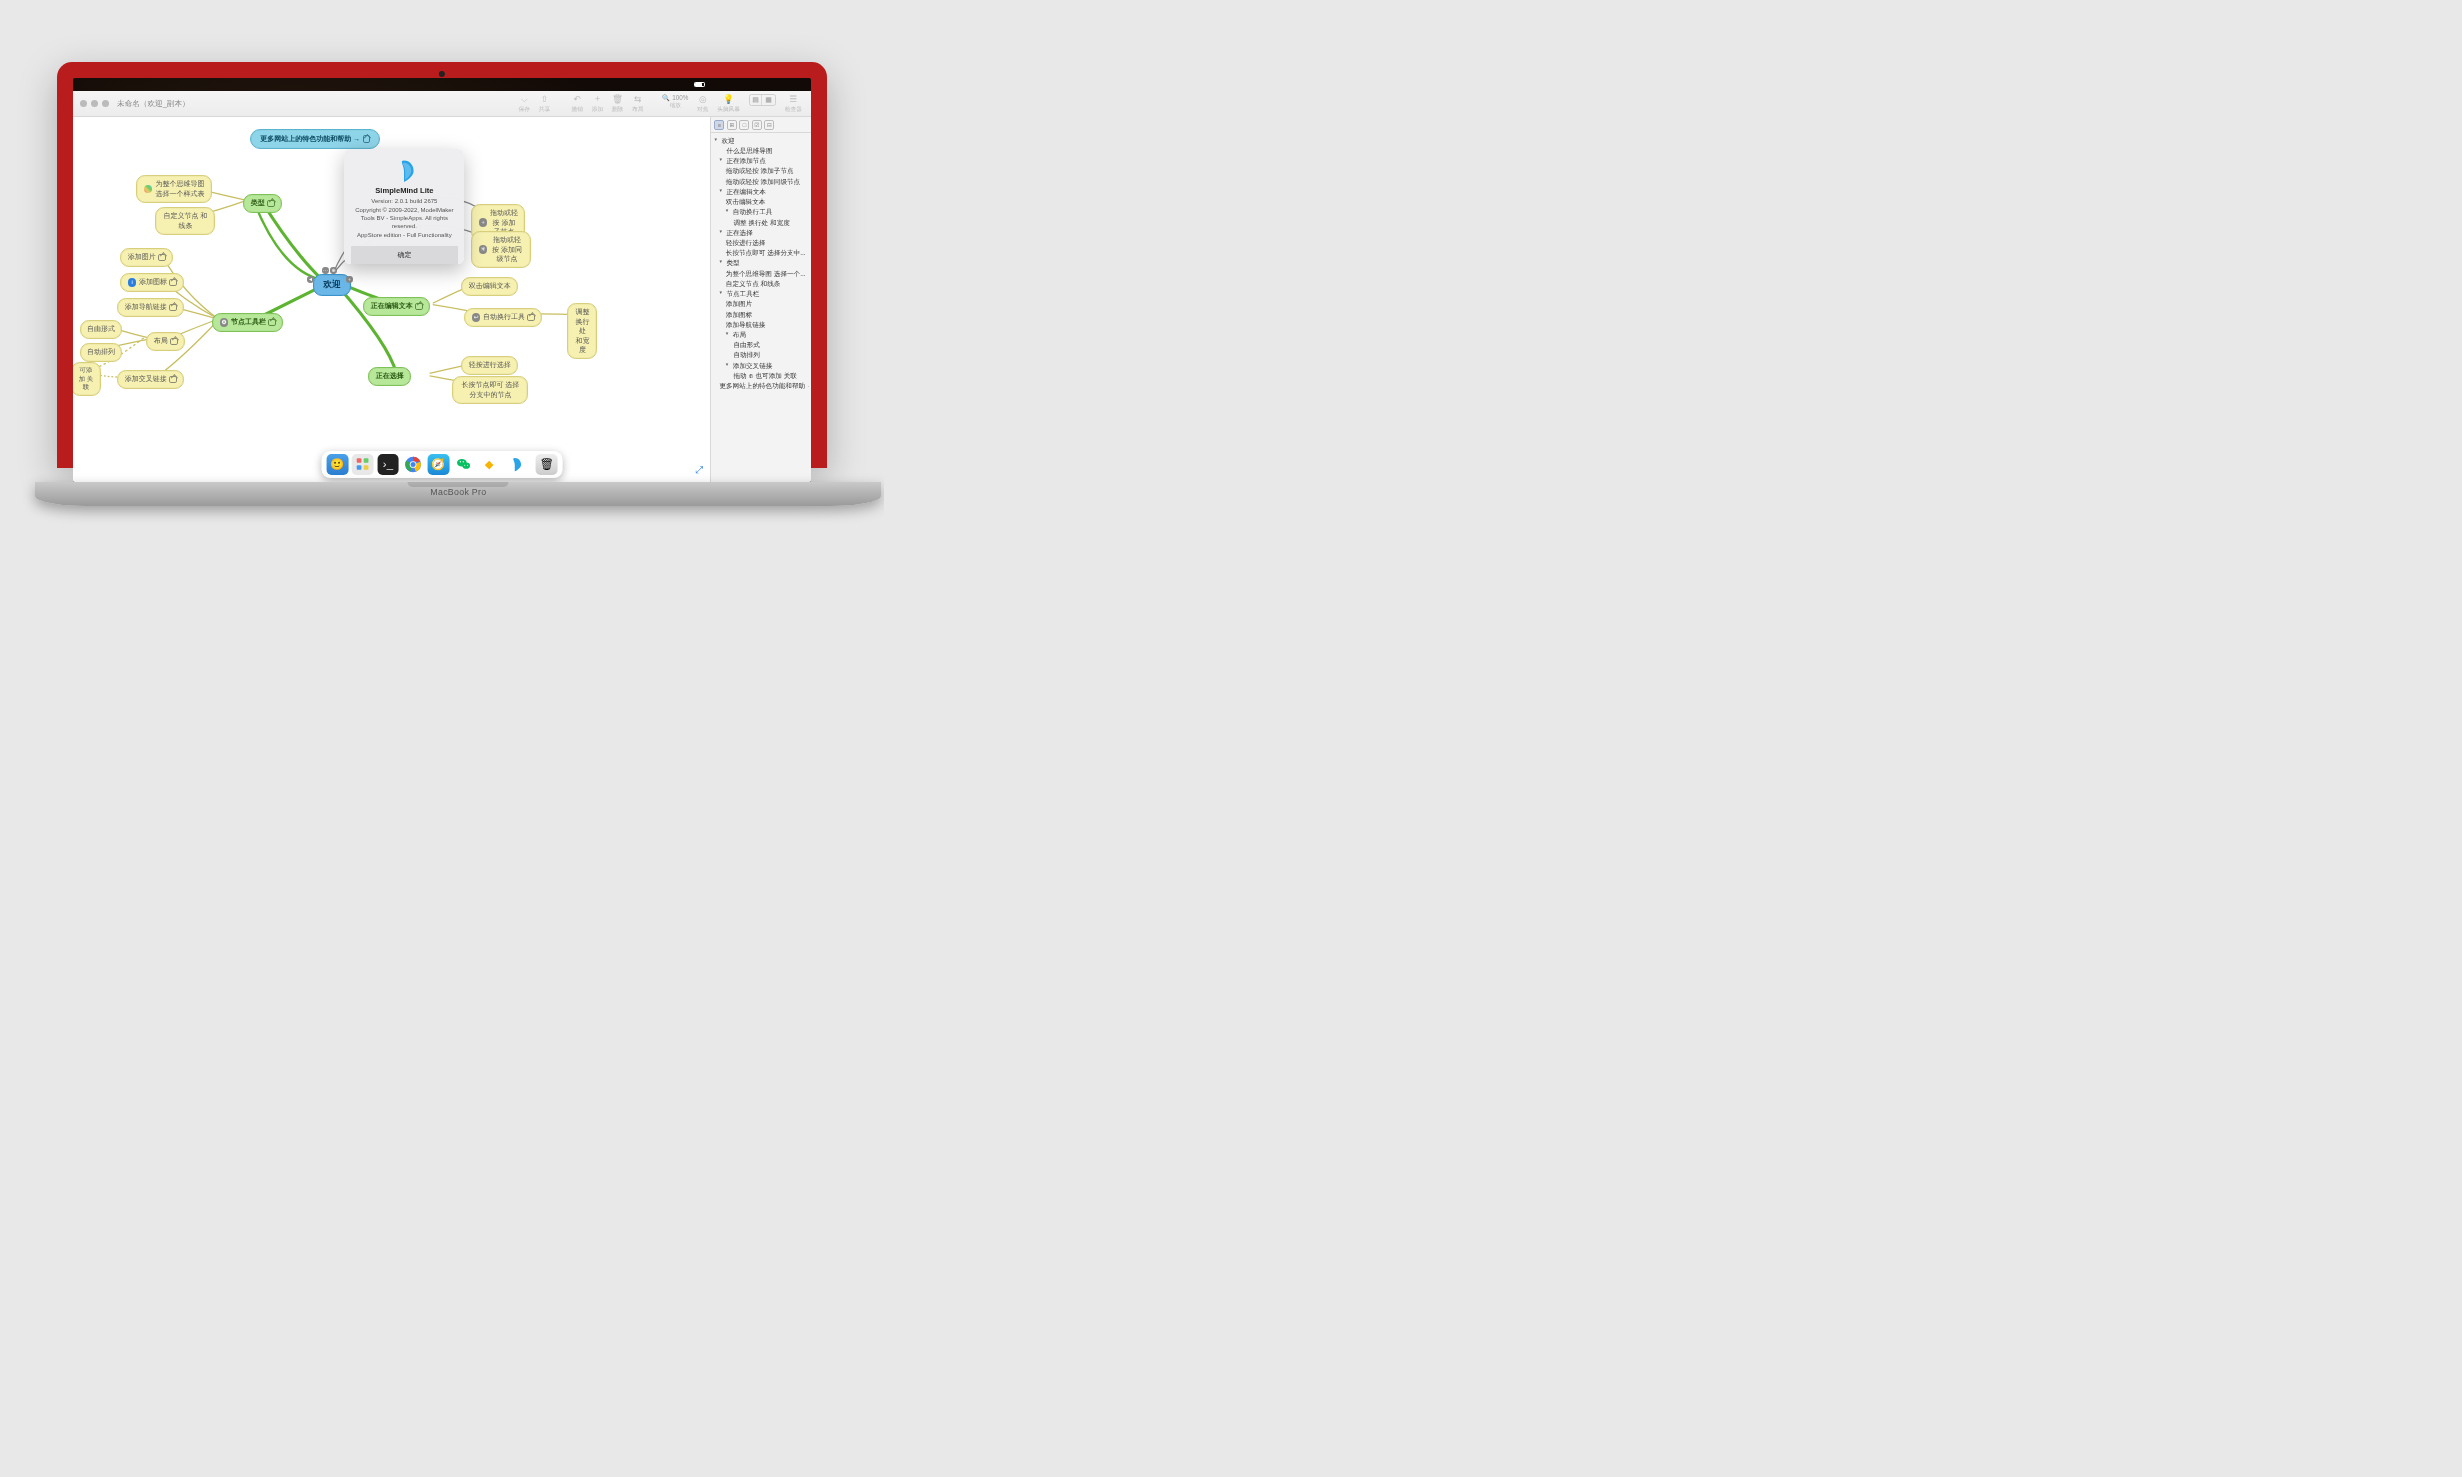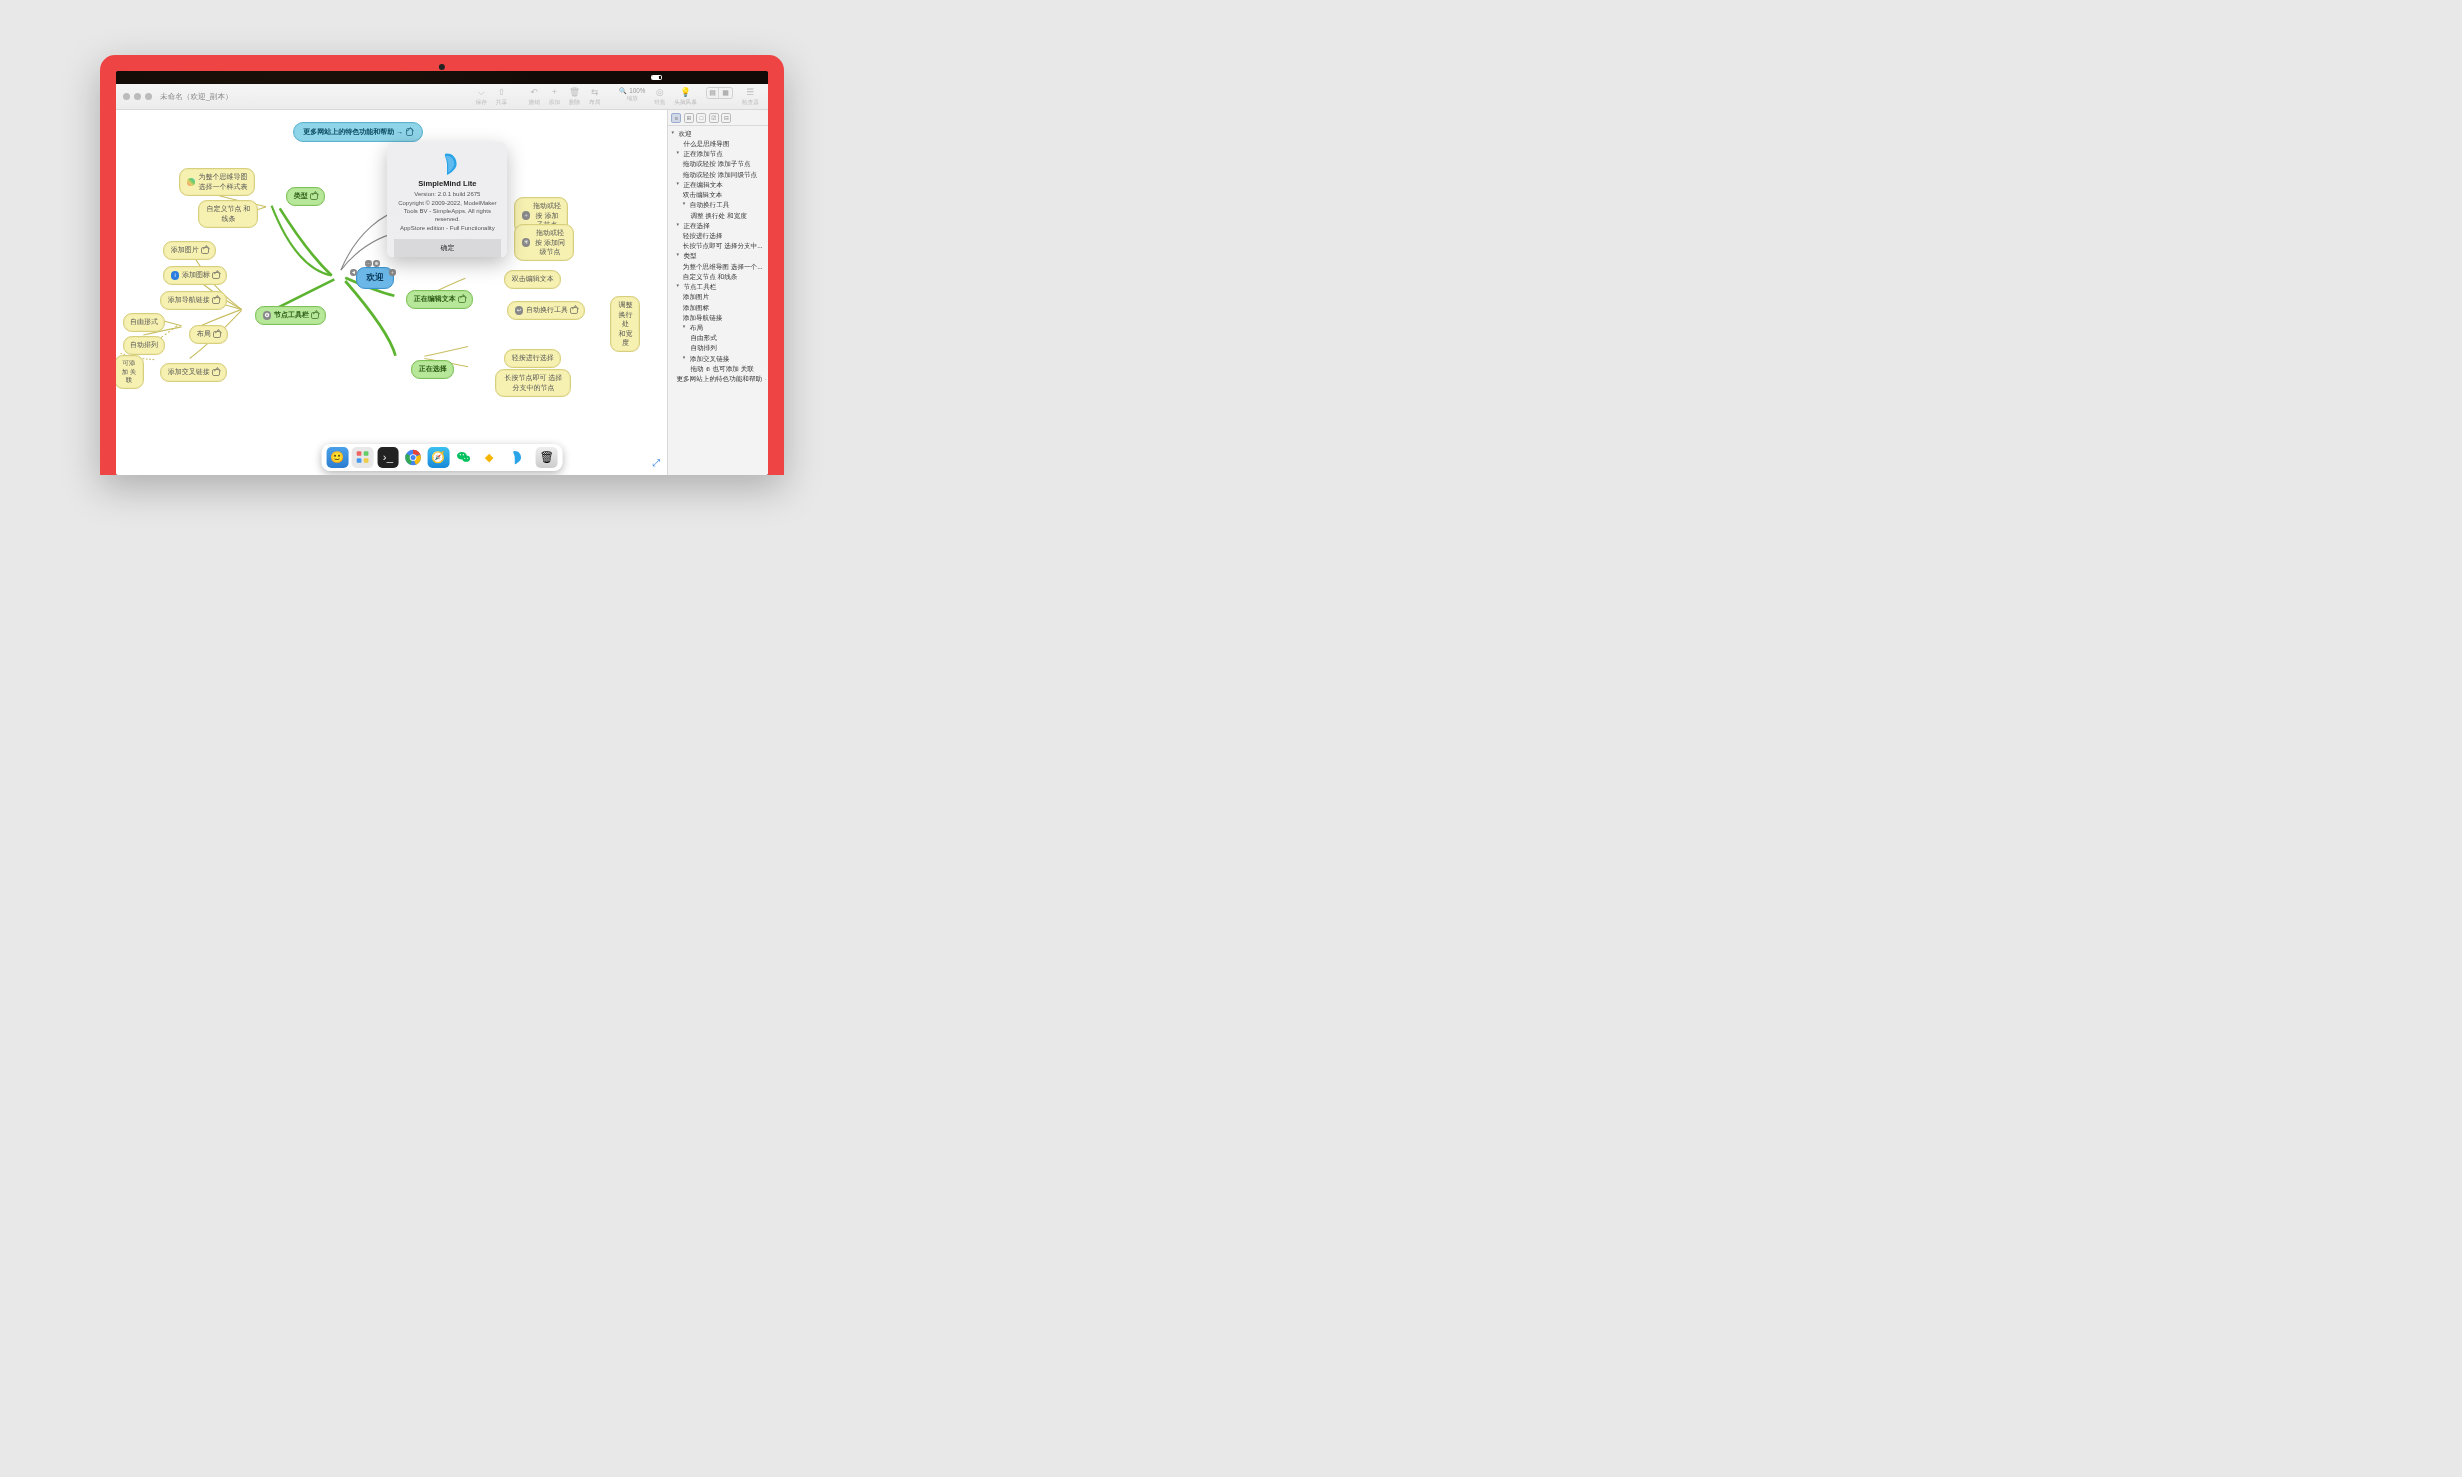--- a/index.html
+++ b/index.html
@@ -6,22 +6,22 @@
   body {
     font-family: -apple-system, "Helvetica Neue", sans-serif;
     background: #e8e8e8;
     width: 884px;
     height: 530px;
     display: flex;
     align-items: center;
     justify-content: center;
   }
   .laptop {
-    width: 684px;
-    background: #ef4444;
+    width: 770px;
+    background: #b91c1c;
     border-radius: 15px 15px 0 0;
     padding: 16.4px 16.4px 0 16.4px;
     position: relative;
     box-shadow: 0 12.6px 38px rgba(0,0,0,0.25);
   }
   .notch {
     position: absolute; top: 8.8px; left: 50%; transform: translateX(-50%);
     width: 6.3px; height: 6.3px; background: #222; border-radius: 50%;
   }
   .screen {
@@ -577,14 +577,18 @@
       <div class="app-ic" style="background:#fff; color:#f7b500;">◆</div>
       <div class="app-ic" style="background:#fff;">
         <svg viewBox="0 0 34 34" width="16.4" height="16.4">
             <path d="M17 4 C25 4 30 10 30 18 C30 26 17 32 17 32 L17 18 C17 10 10 4 17 4 Z" fill="#2aa4e8"></path>
           </svg>
       </div>
       <div class="sep"></div>
       <div class="app-ic" style="background:linear-gradient(#eee,#ccc);">🗑</div>
     </div>
   </div>
+  <div class="base">
+    <div class="base-notch"></div>
+    <div class="base-label">MacBook Pro</div>
+  </div>
 </div>
 
 
 </body></html>

